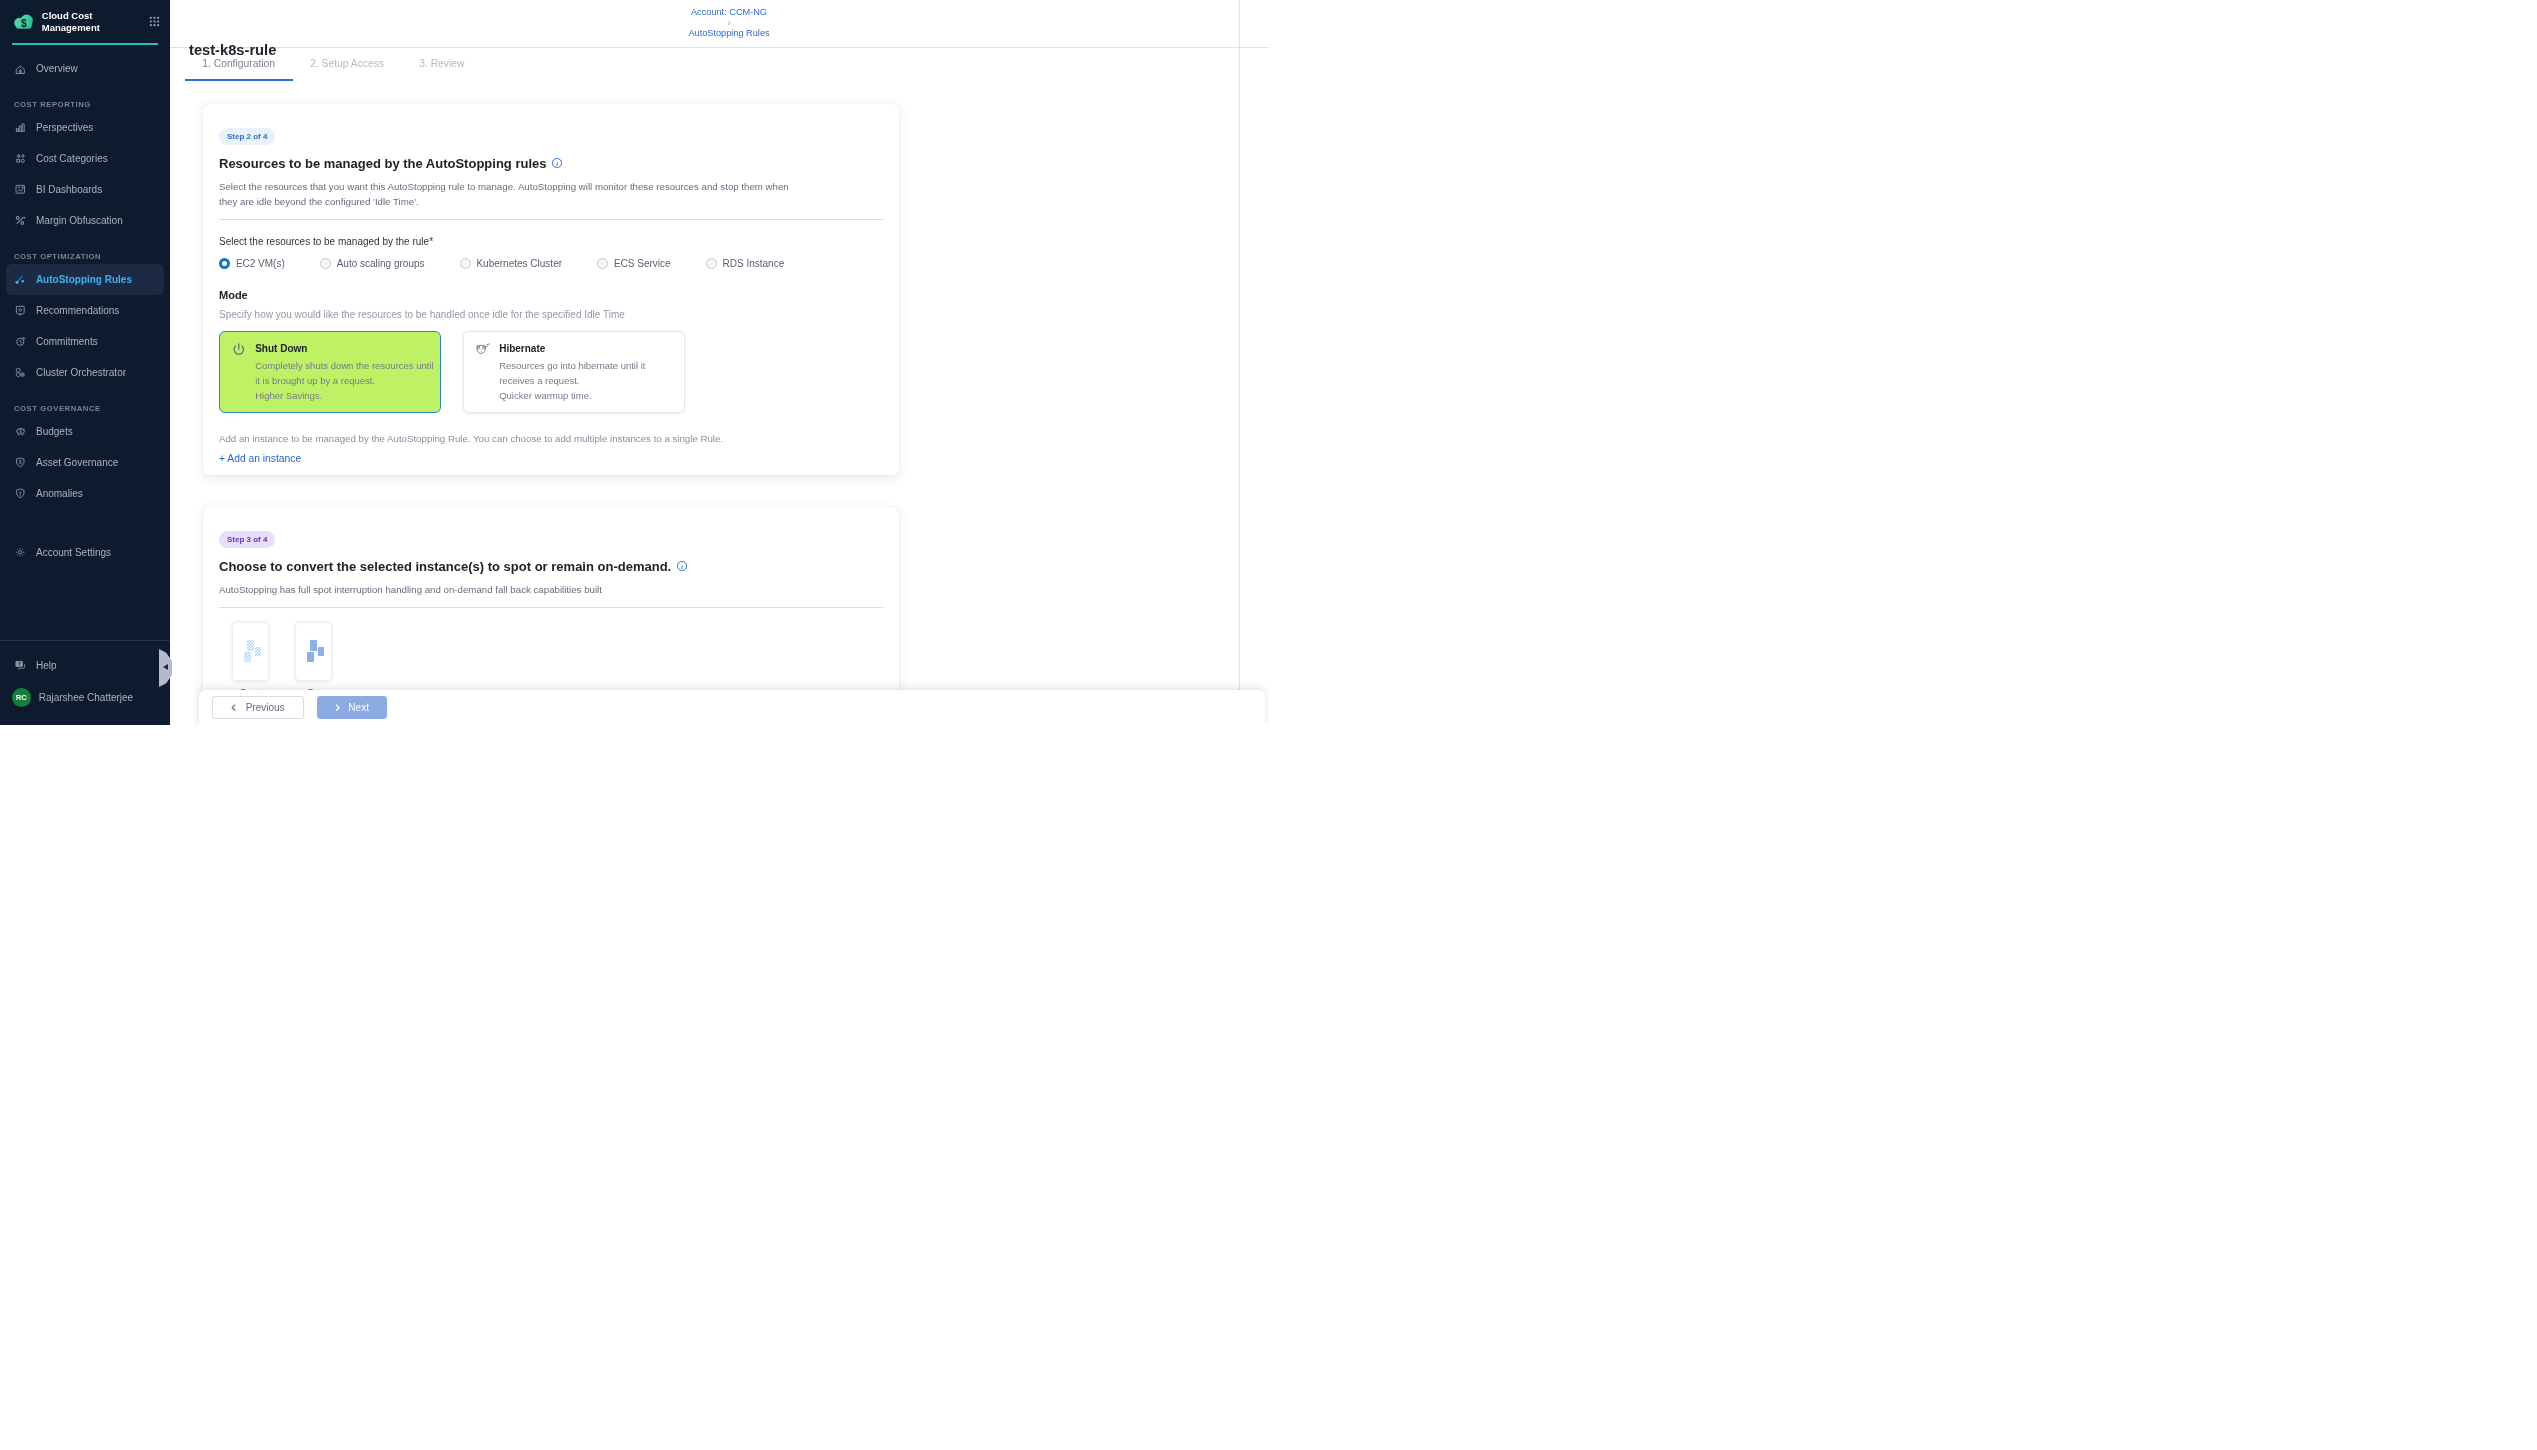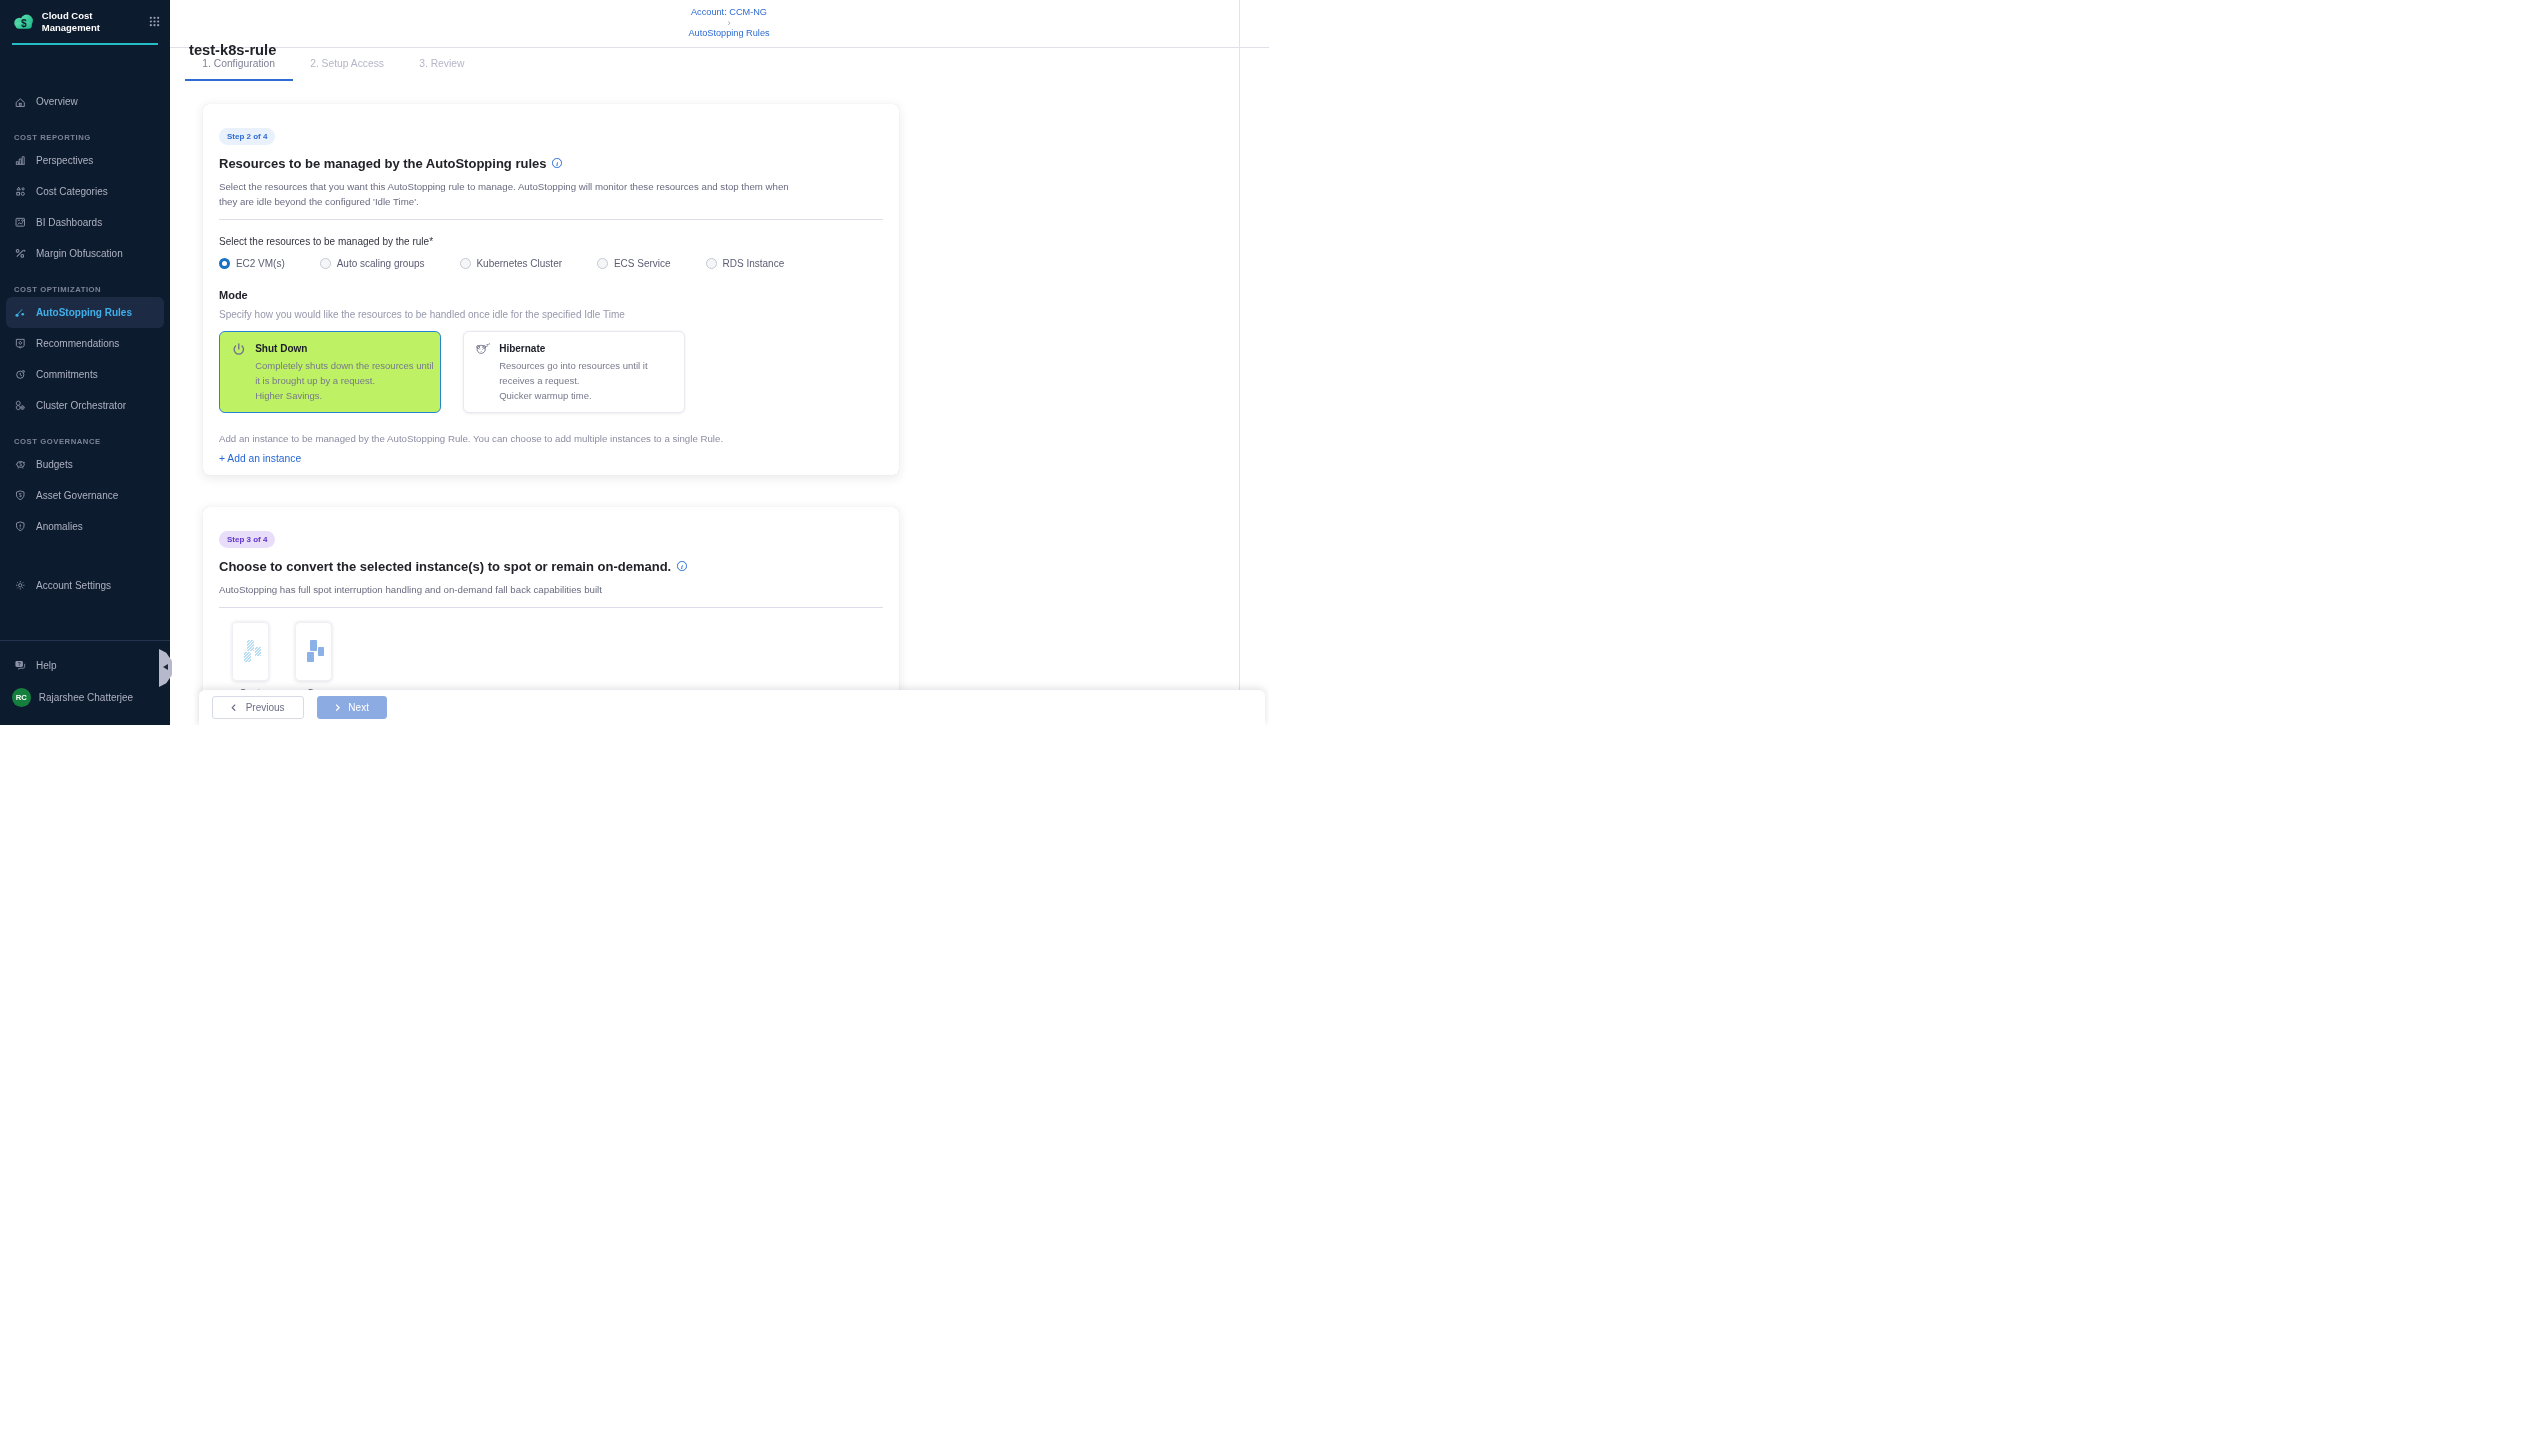--- a/index.html
+++ b/index.html
@@ -9,21 +9,21 @@
 
   
   .sidebar { position:absolute; left:0; top:0; width:170px; height:725px;
     background:#0d1b2e; color:#adb1c2; z-index:3; }
   .logo-row { display:flex; align-items:center; padding:10.3px 10.3px 8.8px 11.7px; }
   .logo { width:23.5px; height:19px; flex:0 0 23.5px; }
   .app-title { flex:1; margin-left:6.6px; color:#fff; font-size:9.5px; font-weight:bold; line-height:1.18; }
   .app-title span { display:block; }
   .grid-ic { width:11px; height:11px; color:#9aa0b4; cursor:pointer; }
   .teal-rule { margin:1.5px 11.7px 0 11.7px; height:1.5px; background:#25bec6; }
-  nav { padding-top:8.8px;margin-top:33px; }
+  nav { padding-top:8.8px; }
   .nav-item { display:flex; align-items:center; height:31px; padding-left:14px;
     font-size:10px; color:#adb1c2; cursor:pointer; }
   .nav-item .nico { width:12.5px; height:12.5px; margin-right:9.5px; color:#8d93a7; display:inline-flex; }
   .nav-item.active { background:#1c2b43; border-radius:5.9px; margin:0 5.9px; padding-left:8px;
     color:#41aee8; font-weight:bold; }
   .nav-item.active .nico { color:#41aee8; }
   .nav-section { margin-top:12.5px; height:15.4px; padding-left:14px; font-size:7.7px;
     letter-spacing:.07em; color:#7b8296; display:flex; align-items:center;font-weight:bold; }
   .nav-gap { height:28px; }
   .sidebar-bottom { position:absolute; left:0; right:0; bottom:0; border-top:0.7px solid #26334c;
@@ -414,21 +414,21 @@
               <path d="M4.4 9.6a5.6 5.2 0 0 1 10.8 0"></path>
               <path d="M7.4 11.2q.6.8 1.2 0M11 11.2q.6.8 1.2 0" stroke-width="1"></path>
               <path d="M8.8 13.6h2l-1 1.2z" fill="currentColor" stroke="none"></path>
               <text x="16.4" y="7.6" font-size="7" fill="currentColor" stroke="none">z</text>
               <text x="19.6" y="4.8" font-size="5.4" fill="currentColor" stroke="none">z</text>
             </svg>
             </span>
           <div>
             <div class="mode-title">Hibernate</div>
             <div class="mode-desc">
-              <span>Resources go into resources until it</span>
+              <span>Resources go into hibernate until it</span>
               <span>receives a request.</span>
               <span>Quicker warmup time.</span>
             </div>
           </div>
         </div>
       </div>
 
       <div class="add-hint">Add an instance to be managed by the AutoStopping Rule. You can choose to add multiple instances to a single Rule.</div>
       <div class="add-link">+ Add an instance</div>
     </section>

